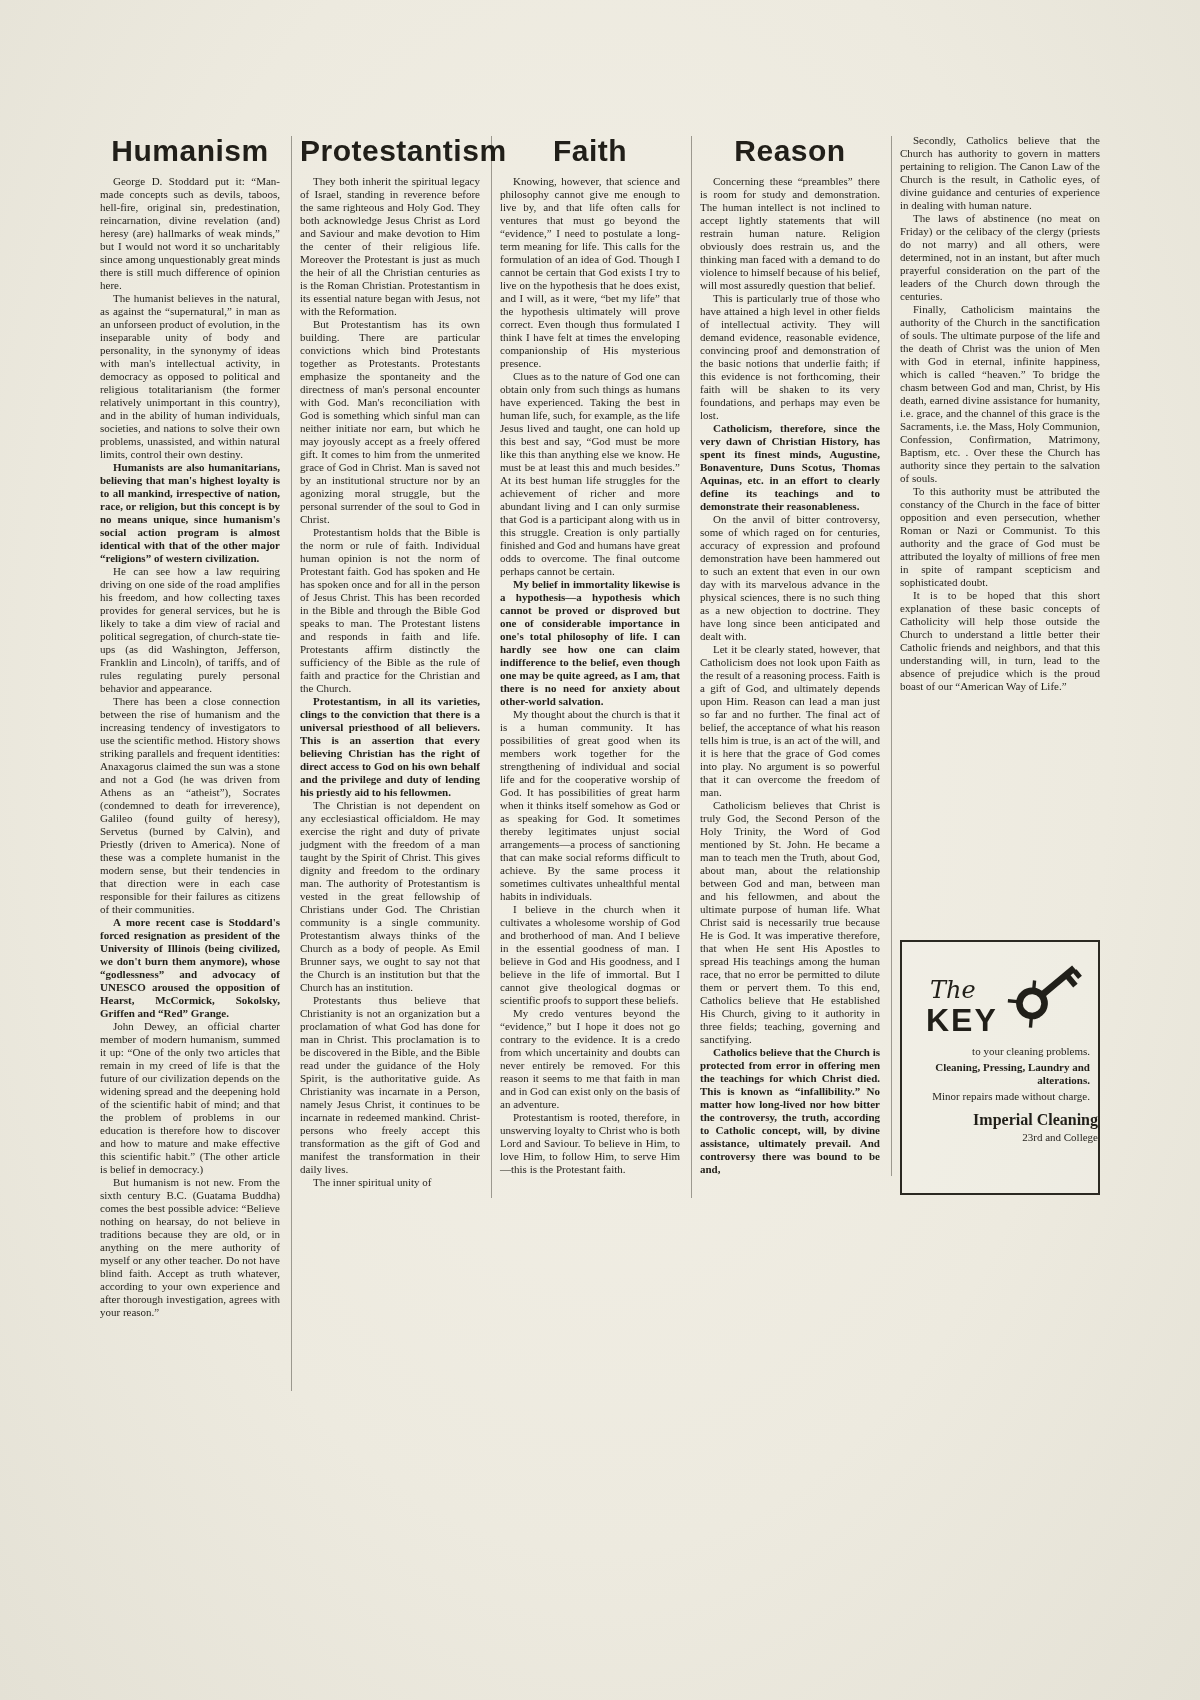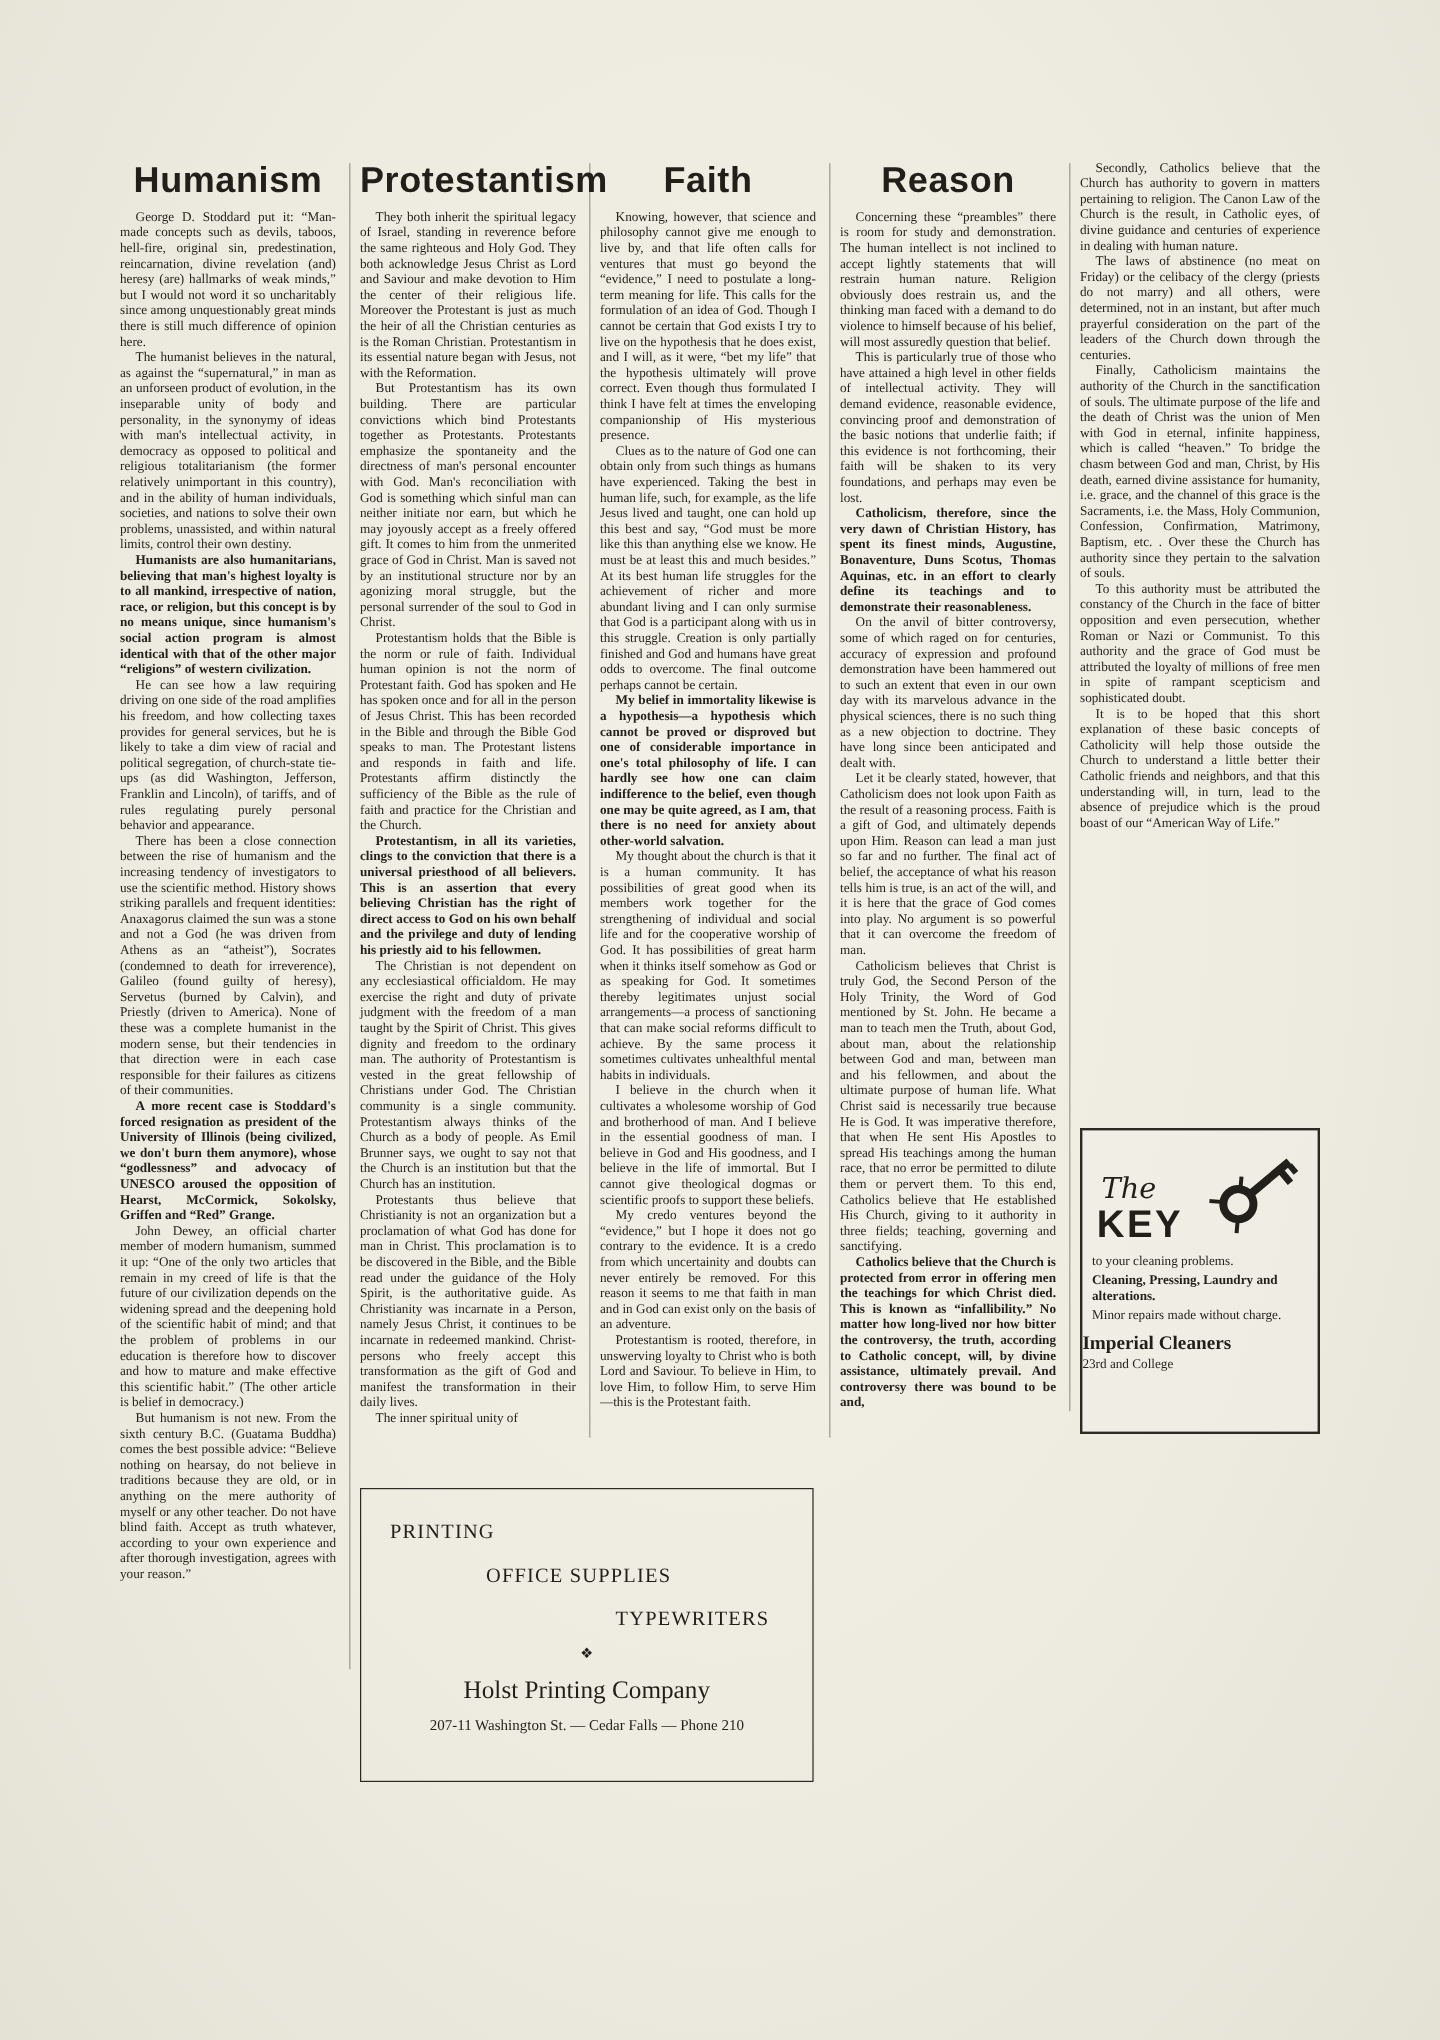--- a/index.html
+++ b/index.html
@@ -48,21 +48,22 @@
   
   .vrule{position:absolute;width:1px;background:#57534a;opacity:0.55;}
   .vrule-1{left:291px;top:136px;height:1255px;}
   .vrule-2{left:491px;top:136px;height:1062px;}
   .vrule-3{left:691px;top:136px;height:1062px;}
   .vrule-4{left:891px;top:136px;height:1040px;}
   
   .cleaners-ad{
     position:absolute;left:900px;top:940px;width:200px;height:255px;
     box-sizing:border-box;border:2px solid #2b2922;background:rgba(255,255,255,0.15);
-    text-align:left;
+    text-align:right;
+    padding-left:12px;
   }
   .key-art{position:relative;height:100px;}
   .key-svg{position:absolute;right:4px;top:2px;width:92px;height:92px;}
   .the-word{
     position:absolute;left:16px;top:34px;
     font-style:italic;font-family:"DejaVu Serif",serif;font-size:24px;
   }
   .key-word{
     position:absolute;left:12px;top:60px;
     font-family:"Liberation Sans",sans-serif;font-weight:800;
@@ -169,27 +170,19 @@
           <rect x="80" y="58" width="7" height="14" fill="#21201a"></rect>
           <rect x="91" y="58" width="6" height="10" fill="#21201a"></rect>
         </g>
       </svg>
       <span class="the-word">The</span>
       <span class="key-word">KEY</span>
     </div>
     <p class="cleaners-line">to your cleaning problems.</p>
     <p class="cleaners-line bold">Cleaning, Pressing, Laundry and alterations.</p>
     <p class="cleaners-line">Minor repairs made without charge.</p>
-    <p class="cleaners-name">Imperial Cleaners</p>
+    <p class="cleaners-name">Imperial Cleaning</p>
     <p class="cleaners-addr">23rd and College</p>
   </div>
 
-  <div class="printing-ad">
-    <div class="print-l1">PRINTING</div>
-    <div class="print-l2">OFFICE SUPPLIES</div>
-    <div class="print-l3">TYPEWRITERS</div>
-    <div class="print-orn">❖</div>
-    <div class="print-company">Holst Printing Company</div>
-    <div class="print-addr">207-11 Washington St.   —   Cedar Falls   —   Phone 210</div>
-  </div>
 
 
 </div>
 
 </body></html>

